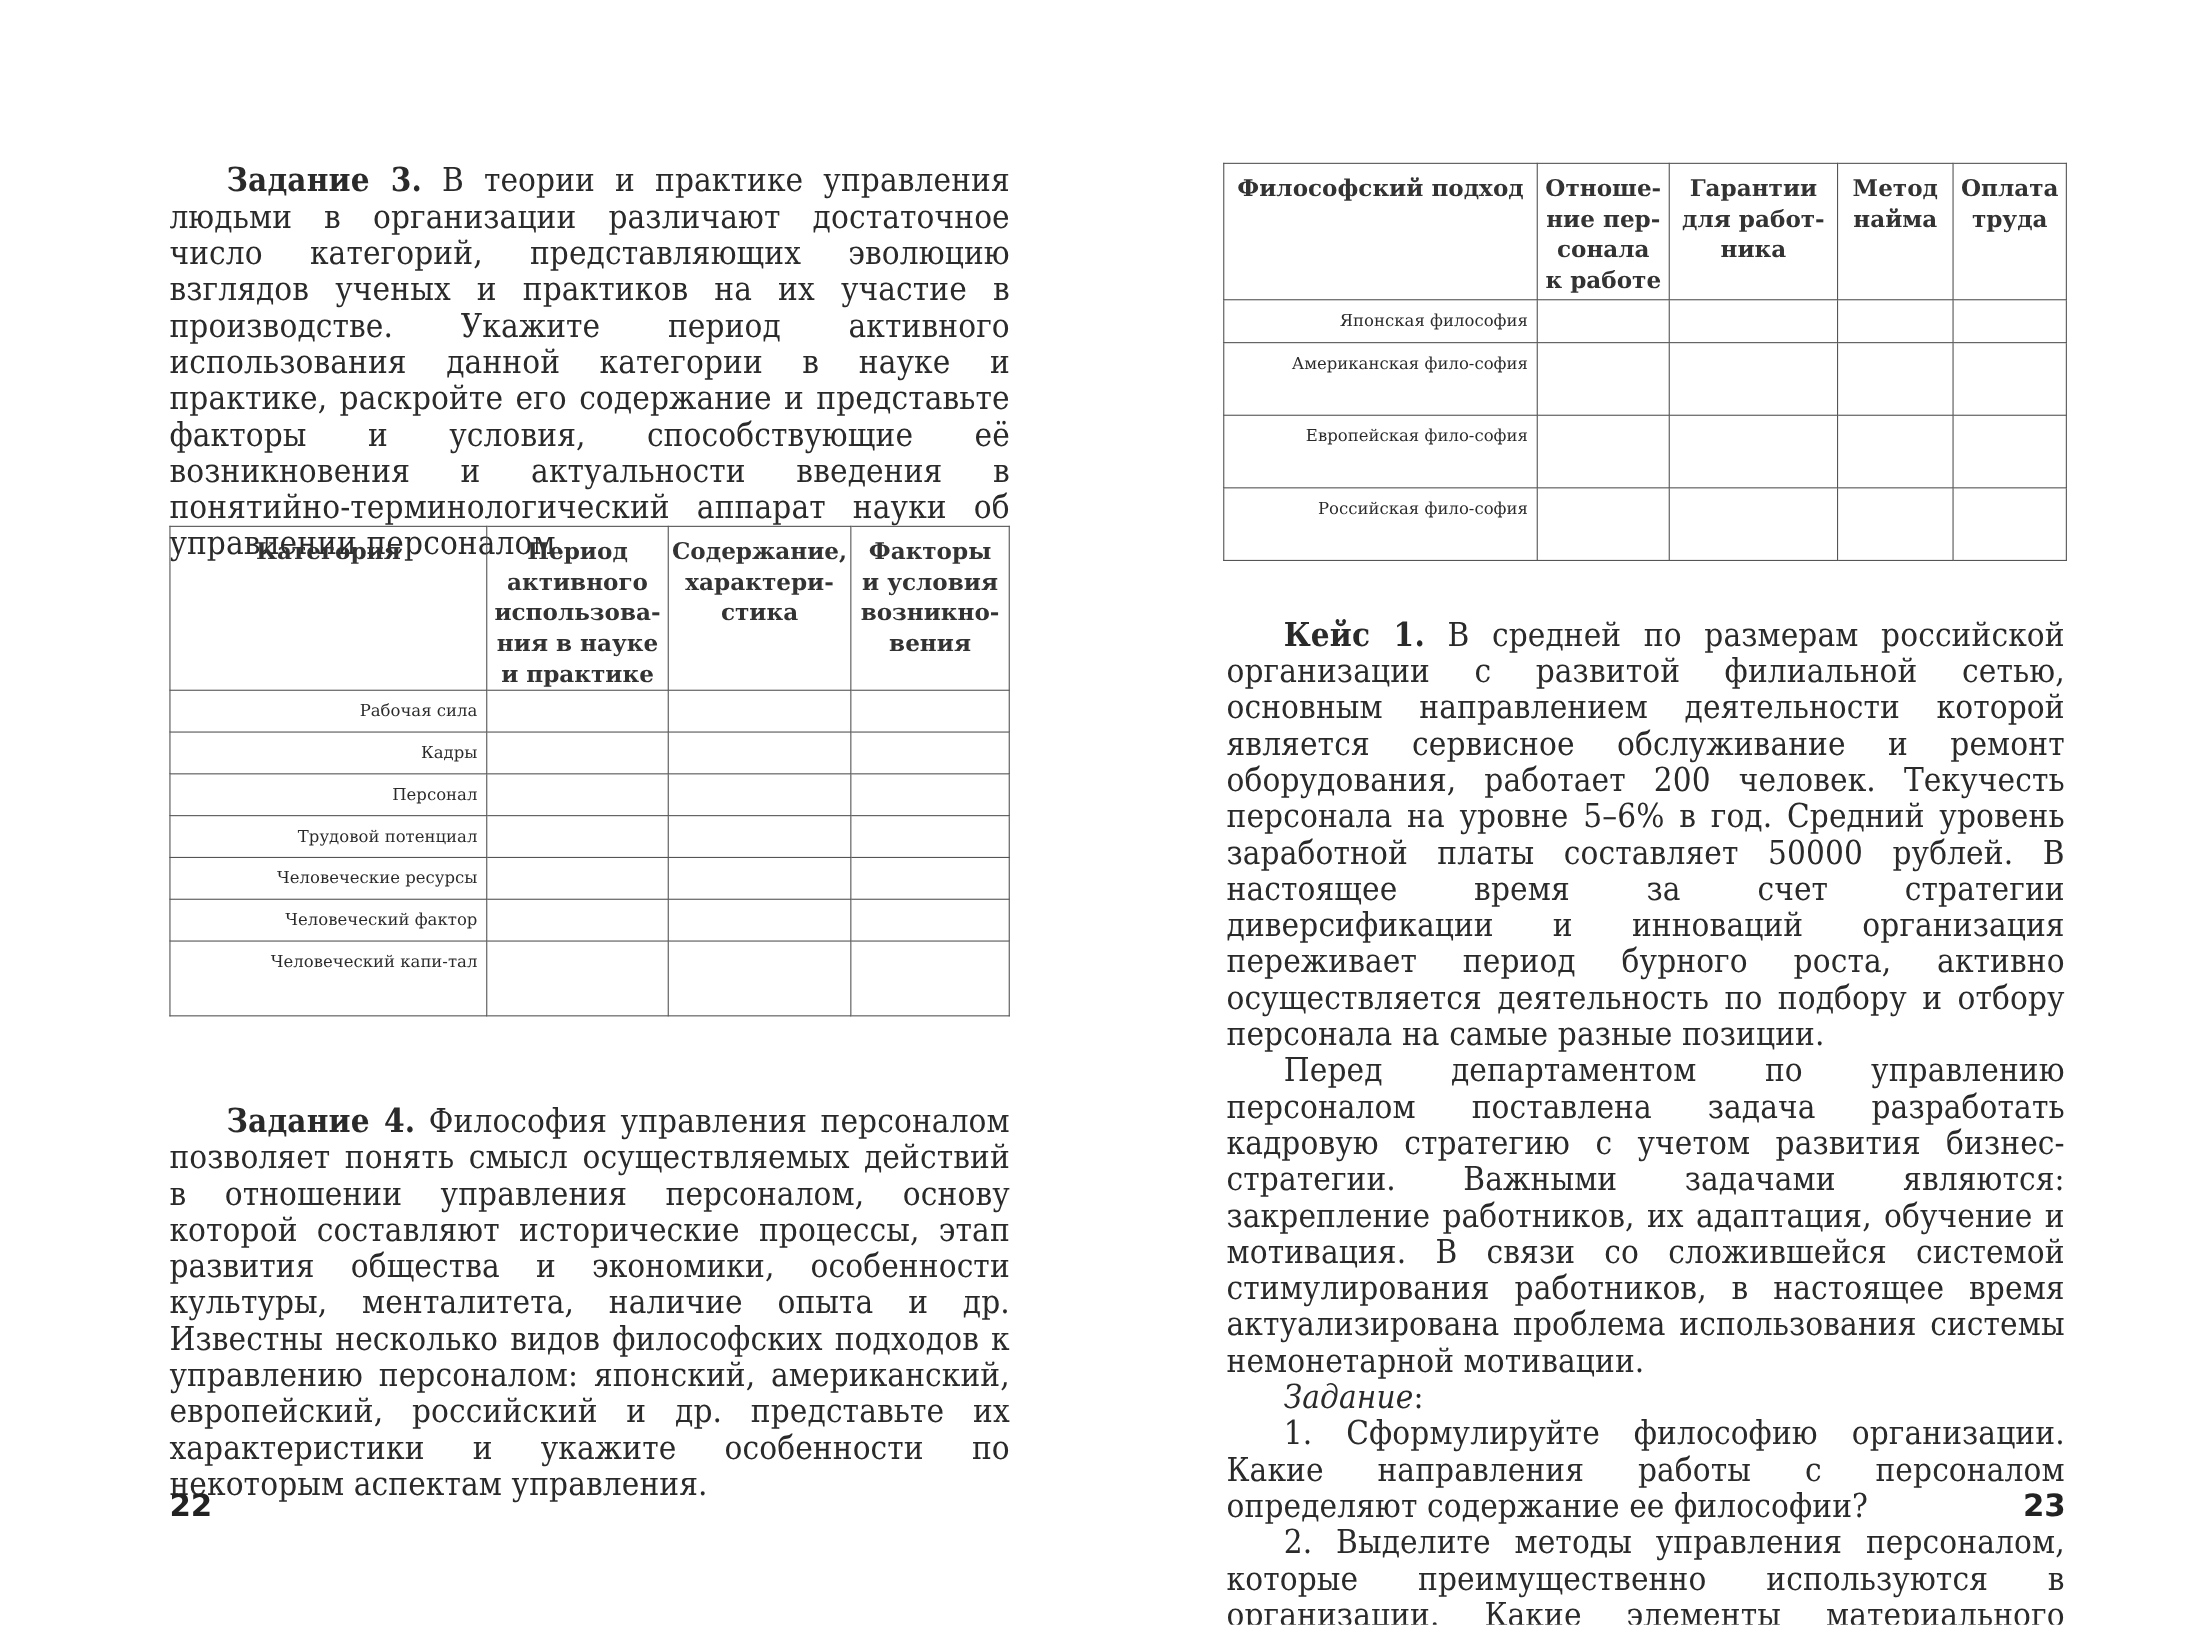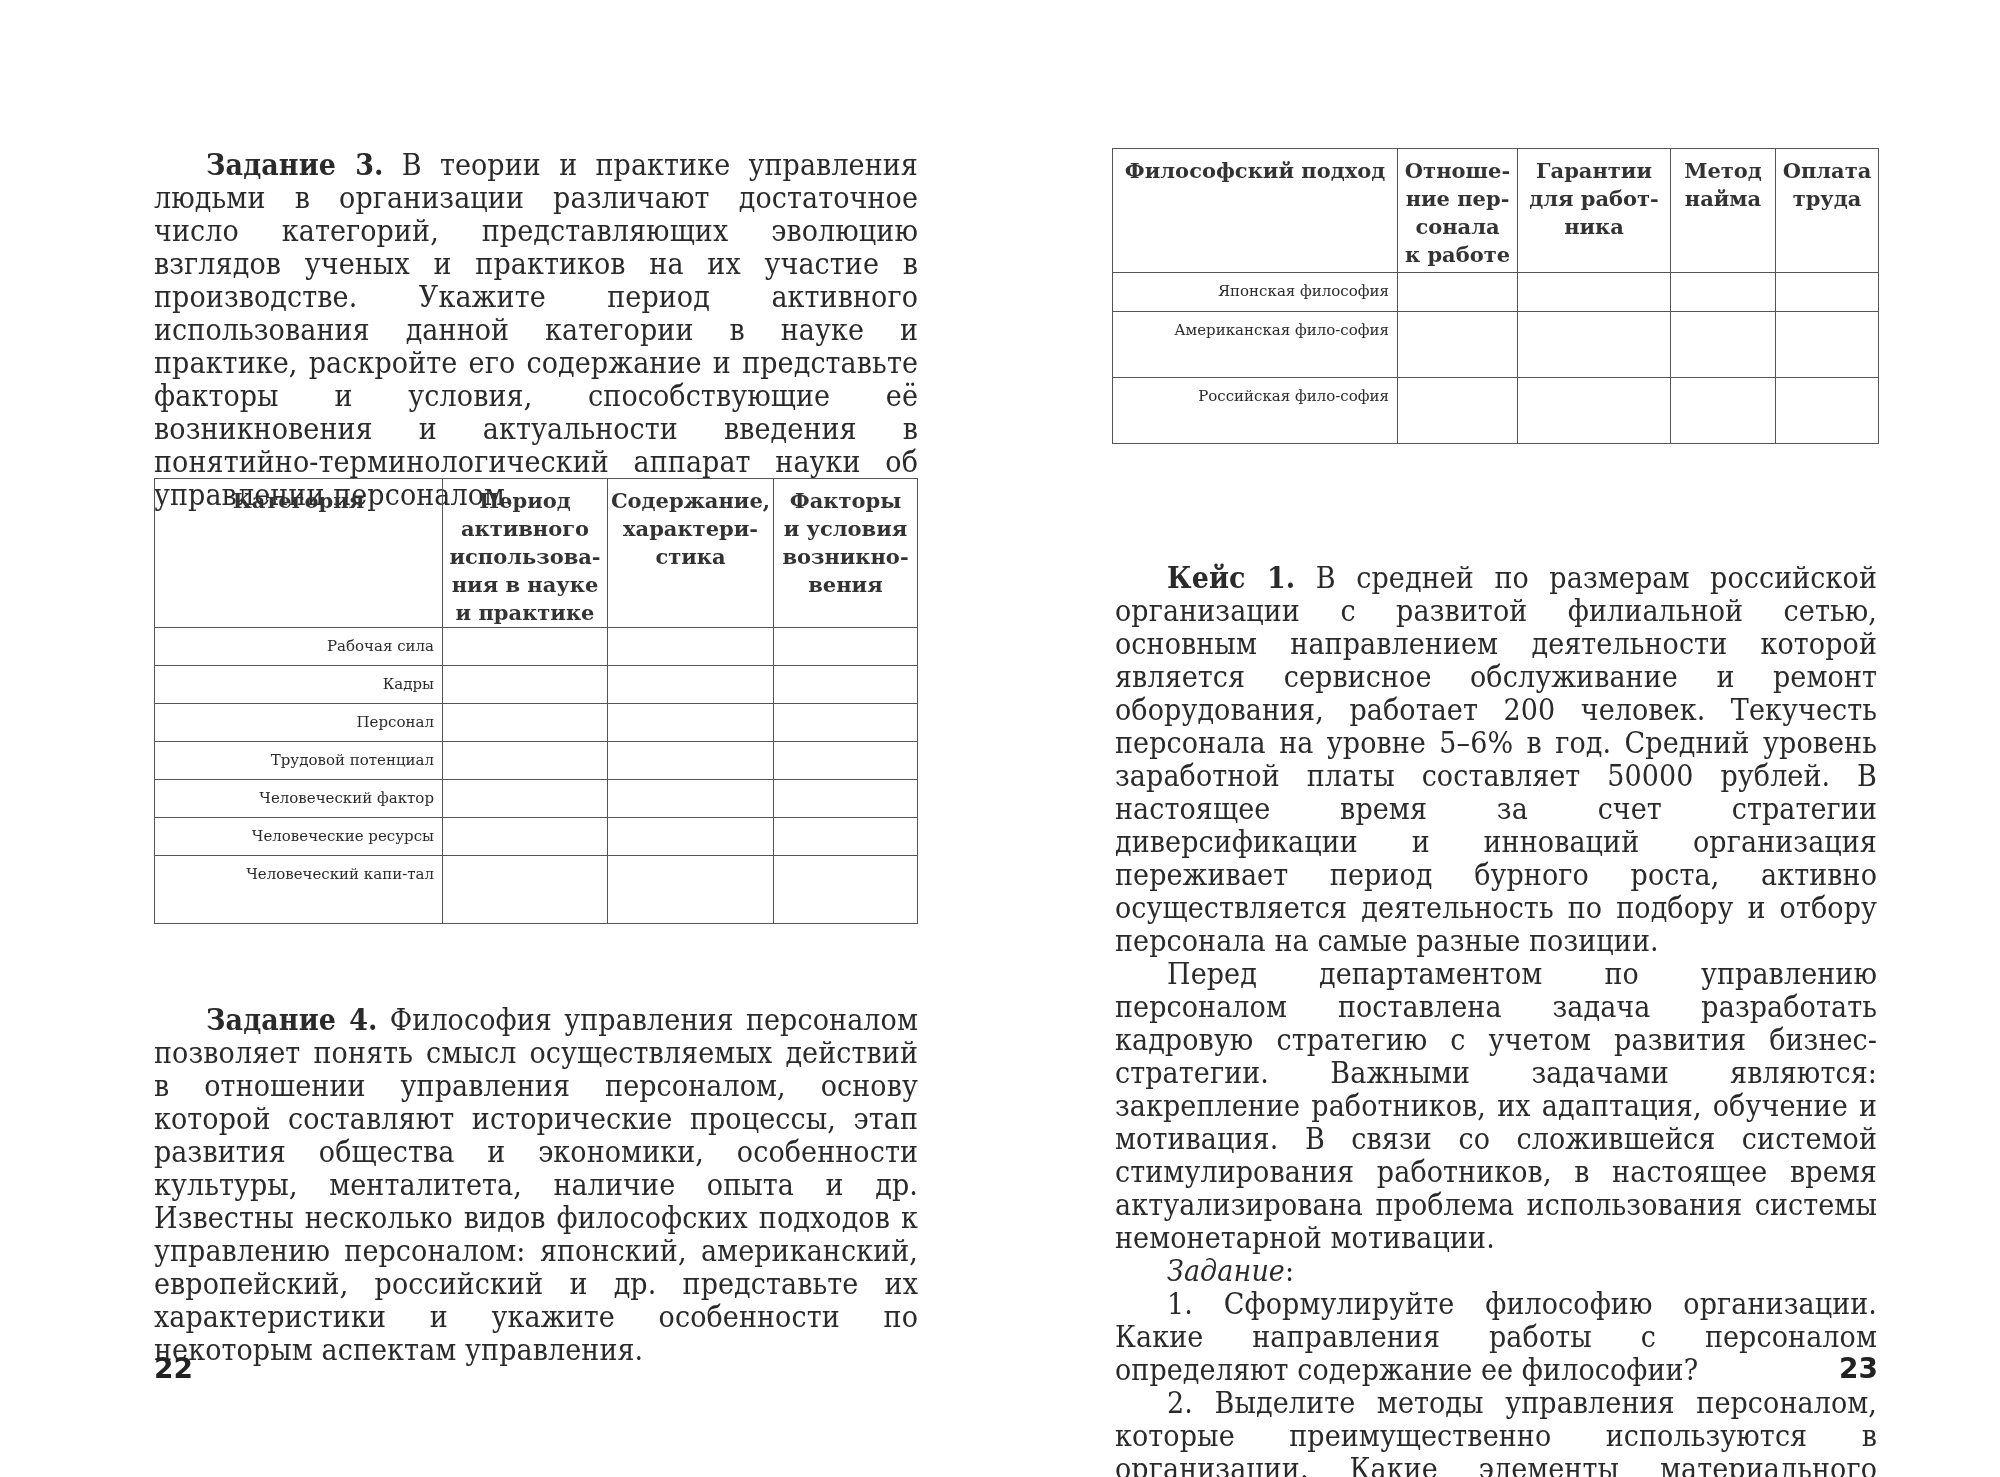--- a/index.html
+++ b/index.html
@@ -67,27 +67,27 @@
           <td></td>
           <td></td>
         </tr>
         <tr style="height: 31px;">
           <td class="label">Трудовой потенциал</td>
           <td></td>
           <td></td>
           <td></td>
         </tr>
         <tr style="height: 31px;">
-          <td class="label">Человеческий фактор</td>
+          <td class="label">Человеческие ресурсы</td>
           <td></td>
           <td></td>
           <td></td>
         </tr>
         <tr style="height: 31px;">
-          <td class="label">Человеческие ресурсы</td>
+          <td class="label">Человеческий фактор</td>
           <td></td>
           <td></td>
           <td></td>
         </tr>
         <tr style="height: 68px;">
           <td class="label">Человеческий капи-тал</td>
           <td></td>
           <td></td>
           <td></td>
         </tr>
@@ -129,20 +129,27 @@
           <td></td>
         </tr>
         <tr style="height: 66px;">
           <td class="label">Американская фило-софия</td>
           <td></td>
           <td></td>
           <td></td>
           <td></td>
         </tr>
         <tr style="height: 66px;">
+          <td class="label">Европейская фило-софия</td>
+          <td></td>
+          <td></td>
+          <td></td>
+          <td></td>
+        </tr>
+        <tr style="height: 66px;">
           <td class="label">Российская фило-софия</td>
           <td></td>
           <td></td>
           <td></td>
           <td></td>
         </tr>
       </tbody>
   </table>
 
   <div class="para" style="left:115px; top:561px; width:762px;">

